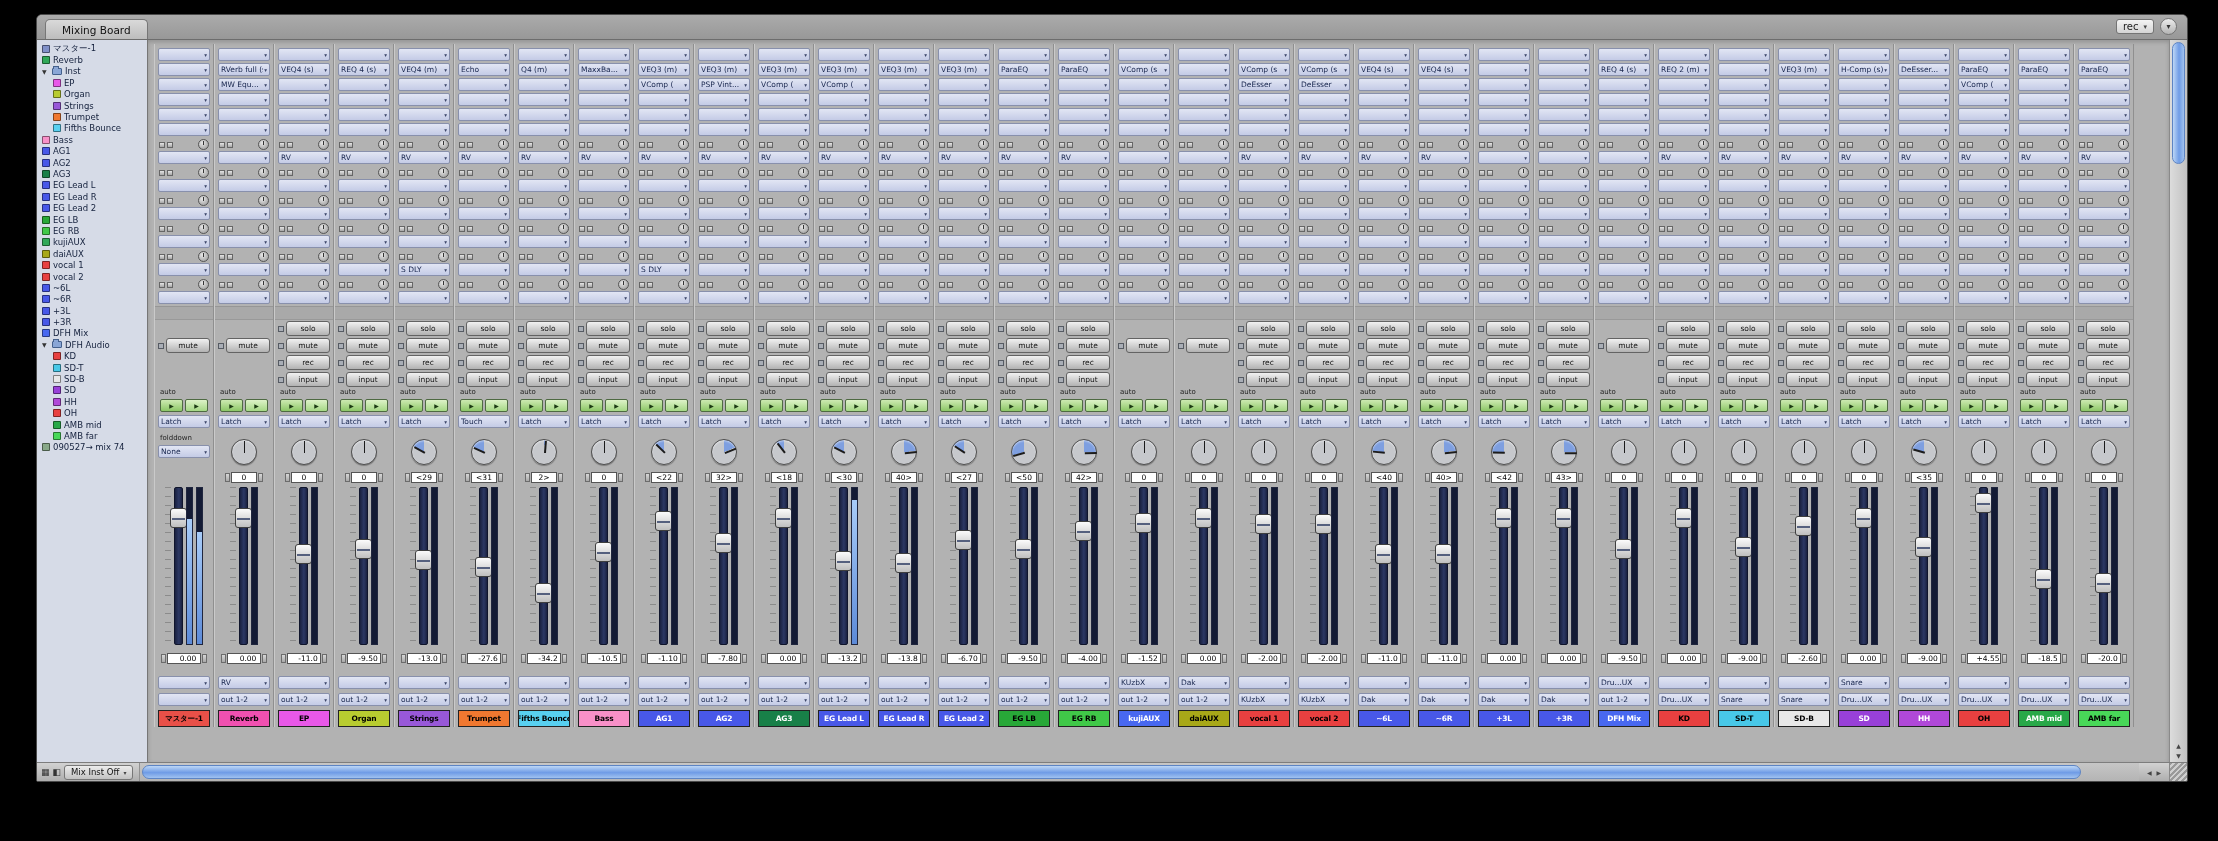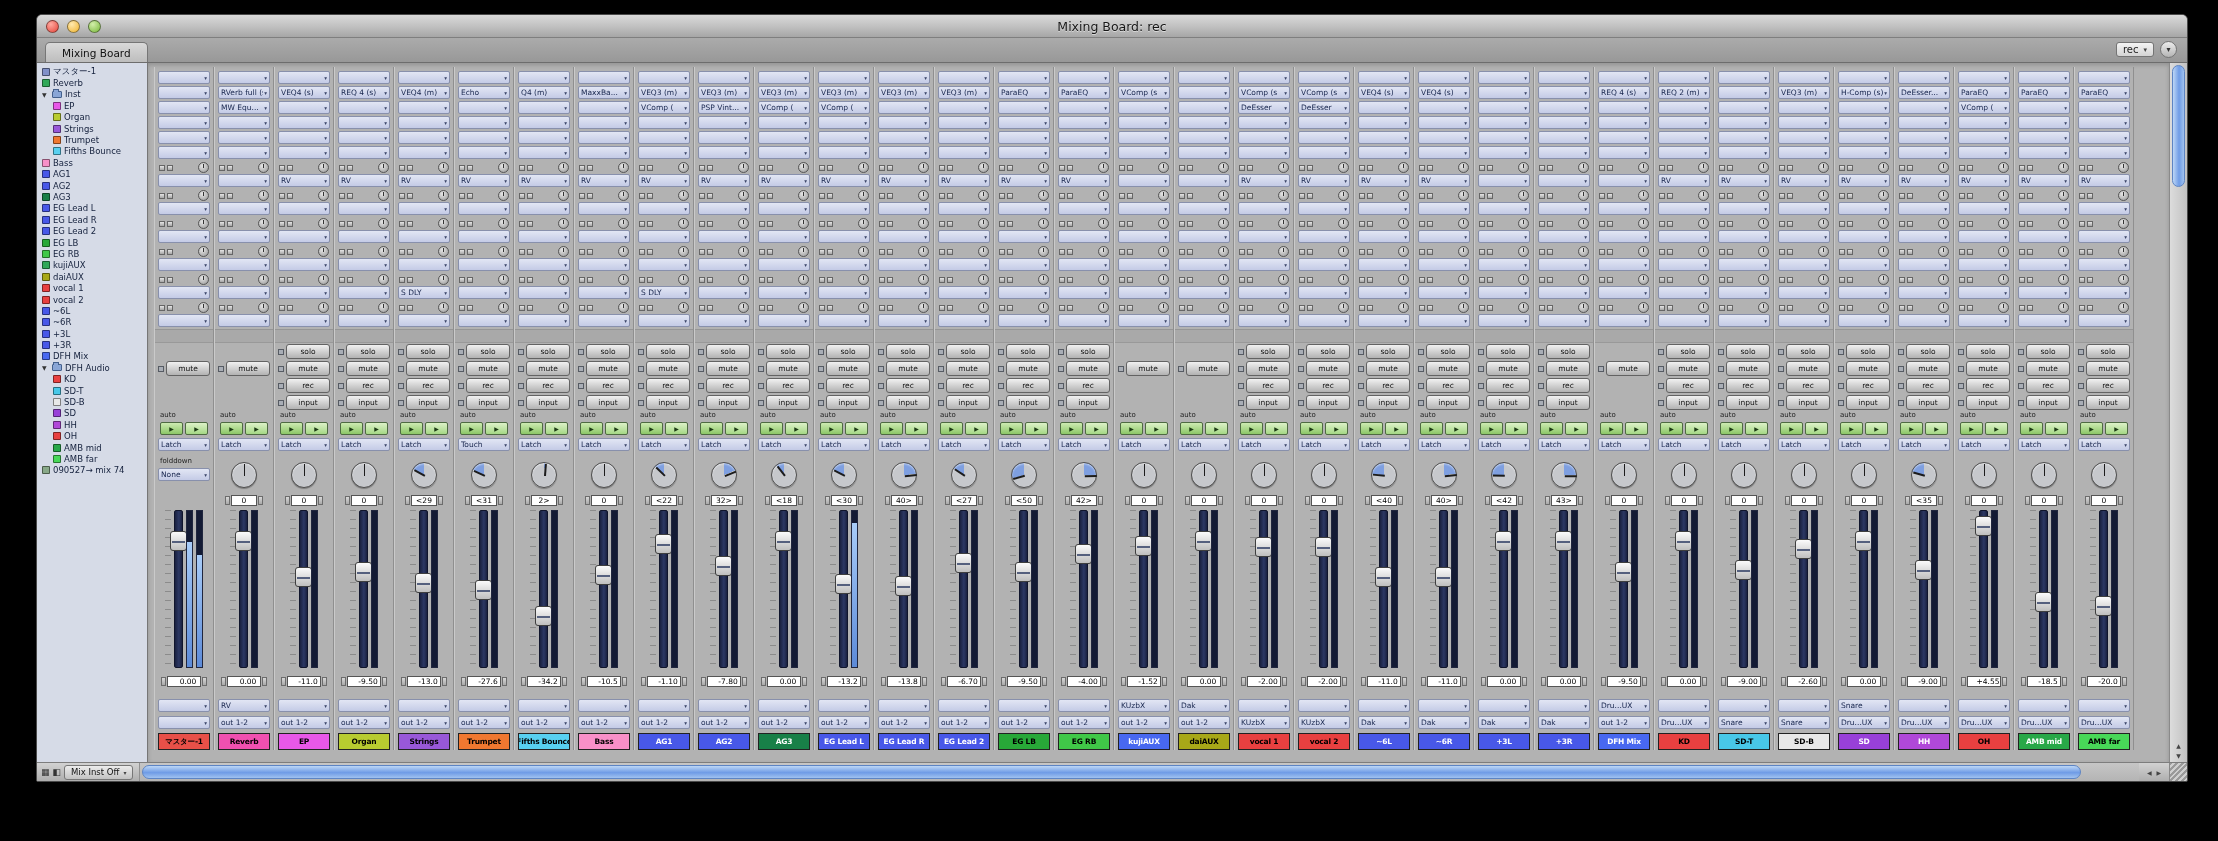--- a/index.html
+++ b/index.html
@@ -77,28 +77,20 @@
   .hscroll{flex:1;height:100%;position:relative;background:linear-gradient(#c6c6c6,#b4b4b4);border-left:1px solid #909090;}
   .hthumb{position:absolute;top:2px;bottom:2px;left:2px;width:97%;border-radius:7px;background:linear-gradient(#bcd6f6,#6f9ce6 55%,#a0c2f0);border:1px solid #5c84c4;box-sizing:border-box;}
   .harrows{width:30px;display:flex;justify-content:center;gap:5px;font-size:6px;color:#444;}
   .grip{width:17px;height:100%;background:repeating-linear-gradient(135deg,#9a9a9a 0 2px,#cfcfcf 2px 4px);border-left:1px solid #888;}
 </style>
 </head>
 <body>
 
 <div class="page">
   <div class="window">
-    <div class="titlebar">
-      <div class="traffic">
-        <span class="light close"></span>
-        <span class="light min"></span>
-        <span class="light zoom"></span>
-      </div>
-      <div class="title">Mixing Board: rec</div>
-    </div>
     <div class="tabstrip">
       <div class="tab">
         <span>Mixing Board</span>
       </div>
       <div class="tab-right">
         <div class="rec-popup">
           <span>rec</span>
           <span class="a2">▾</span>
         </div>
         <div class="round-btn">▾</div>

